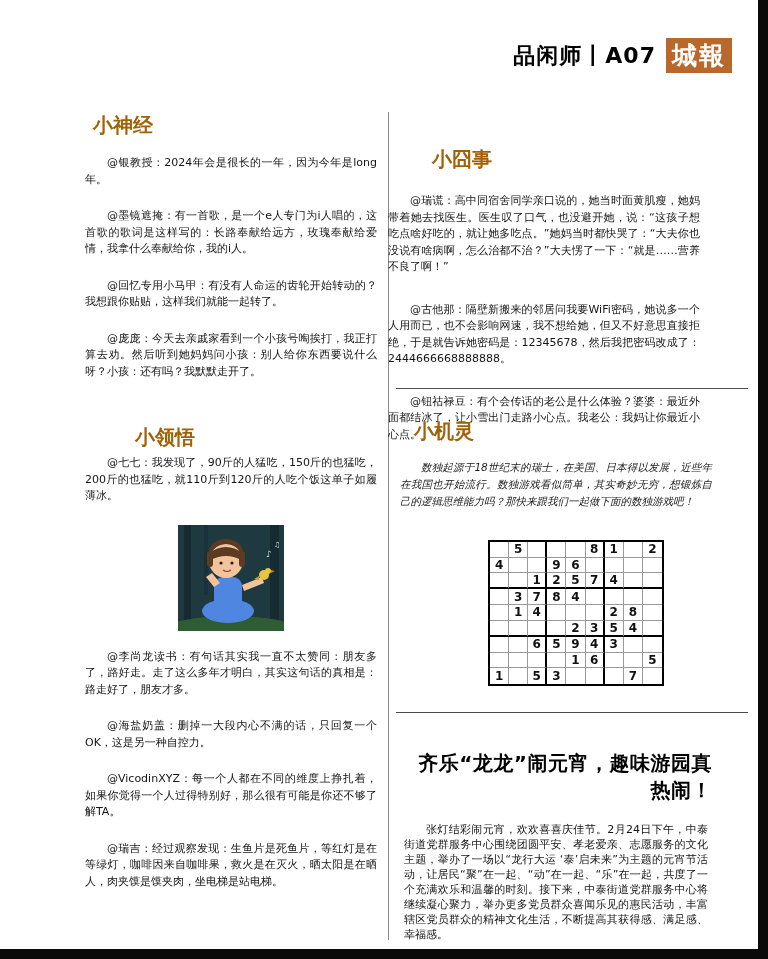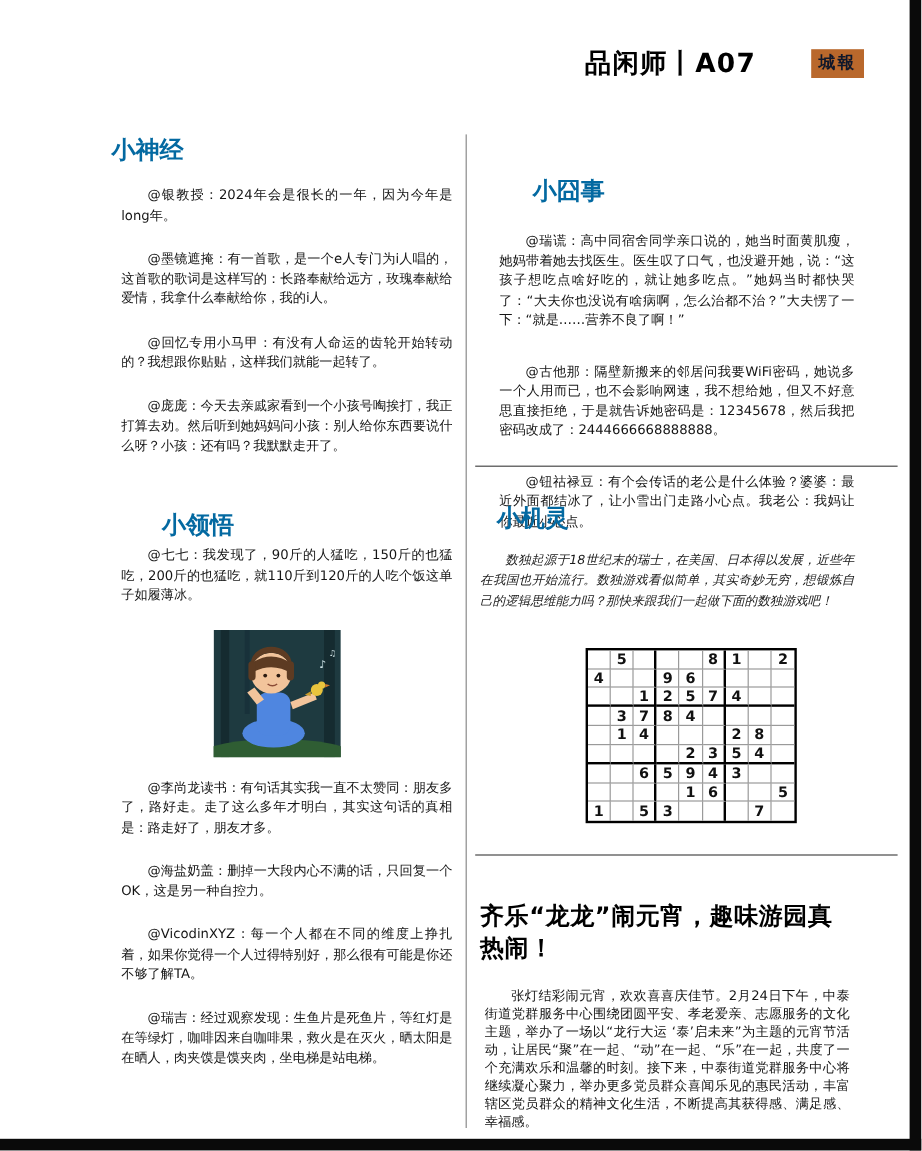--- a/index.html
+++ b/index.html
@@ -2,69 +2,69 @@
 <html><head>
 <meta charset="utf-8">
 <style>
   html,body{margin:0;padding:0;background:#ffffff;}
   .page{position:relative;width:768px;height:959px;background:#ffffff;overflow:hidden;
         font-family:"DejaVu Sans",sans-serif;color:#141414;}
   .edge-right{position:absolute;right:0;top:0;width:10px;height:100%;background:#0a0a0a;}
   .edge-bottom{position:absolute;left:0;bottom:0;width:100%;height:10px;background:#0a0a0a;}
 
   
-  .masthead{position:absolute;top:38px;right:48px;}
+  .masthead{position:absolute;top:38px;right:36px;}
   .masthead-row{display:flex;align-items:center;justify-content:flex-end;gap:10px;}
   .masthead-title{font-size:22px;font-weight:700;letter-spacing:1px;color:#000;}
-  .logo-box{display:inline-block;background:#b9682c;color:#0f172a;font-weight:700;
-            font-size:14px;line-height:1;padding:5px 6px;letter-spacing:2px;margin-left:36px;}
+  .logo-box{display:inline-block;background:#b9682c;color:#ffffff;font-weight:700;
+            font-size:25px;line-height:1;padding:5px 6px;letter-spacing:2px;}
   .dateline{margin-top:6px;font-size:9px;color:#222;white-space:nowrap;}
   .metro{font-weight:700;font-size:8px;margin-left:4px;letter-spacing:0.5px;}
 
   
   .vrule{position:absolute;left:388px;top:112px;width:1px;height:828px;background:#8a8a8a;}
   .hrule{position:absolute;height:1px;background:#4a4a4a;}
   .hrule-1{left:396px;top:388px;width:352px;}
   .hrule-2{left:396px;top:712px;width:352px;}
 
   
-  .section-title{font-size:20px;font-weight:700;margin:0;color:#0369a1;}
+  .section-title{font-size:20px;font-weight:700;margin:0;color:#a16207;}
   .post{font-size:11px;line-height:16.5px;text-align:justify;text-indent:2em;
-        margin:0 0 20px 16px;color:#141414;}
+        margin:0 0 20px 0;color:#141414;}
 
   
   .block-shenjing{position:absolute;left:85px;top:112px;width:292px;}
   .block-shenjing .section-title{margin-bottom:16px;padding-left:8px;}
   .block-lingwu{position:absolute;left:85px;top:424px;width:292px;}
   .block-lingwu .section-title{margin-bottom:4px;padding-left:50px;}
   .illustration{width:106px;height:106px;margin:8px auto 18px;display:block;}
 
   
-  .block-jiongshi{position:absolute;left:400px;top:146px;width:312px;}
+  .block-jiongshi{position:absolute;left:388px;top:146px;width:312px;}
   .block-jiongshi .section-title{margin-bottom:20px;padding-left:44px;}
   .block-jiongshi .post{margin-bottom:26px;}
   .block-jiling{position:absolute;left:400px;top:418px;width:312px;}
   .block-jiling .section-title{margin-bottom:14px;padding-left:14px;}
   .intro{font-size:10.5px;line-height:17px;text-align:justify;text-indent:2em;margin:0;color:#1a1a1a;font-style:italic;}
 
   
   .sudoku{width:172px;height:142px;margin:30px 0 0 88px;border:2px solid #000;
           display:grid;grid-template-columns:repeat(9,1fr);grid-template-rows:repeat(9,1fr);
           background:#fff;}
   .cell{border-right:1px solid #9a9a9a;border-bottom:1px solid #9a9a9a;
         display:flex;align-items:center;justify-content:center;
         font-size:12px;font-weight:700;color:#111;font-family:"DejaVu Sans",sans-serif;}
   .cell.thickR{border-right:2px solid #000;}
   .cell.thickB{border-bottom:2px solid #000;}
   .cell.lastC{border-right:none;}
   .cell.lastR{border-bottom:none;}
 
   
   .block-article{position:absolute;left:400px;top:750px;width:312px;}
-  .article-title{font-size:20px;font-weight:700;text-align:left;margin:0 0 18px 0;
+  .article-title{font-size:20px;font-weight:700;text-align:right;margin:0 0 18px 0;
                  color:#000;letter-spacing:0.5px;}
   .article-body{font-size:11px;line-height:15px;text-align:justify;text-indent:2em;
                 margin:4px;color:#141414;}
 </style>
 </head>
 <body>
 
 <div class="page">
 
   <div class="edge-right"></div>

